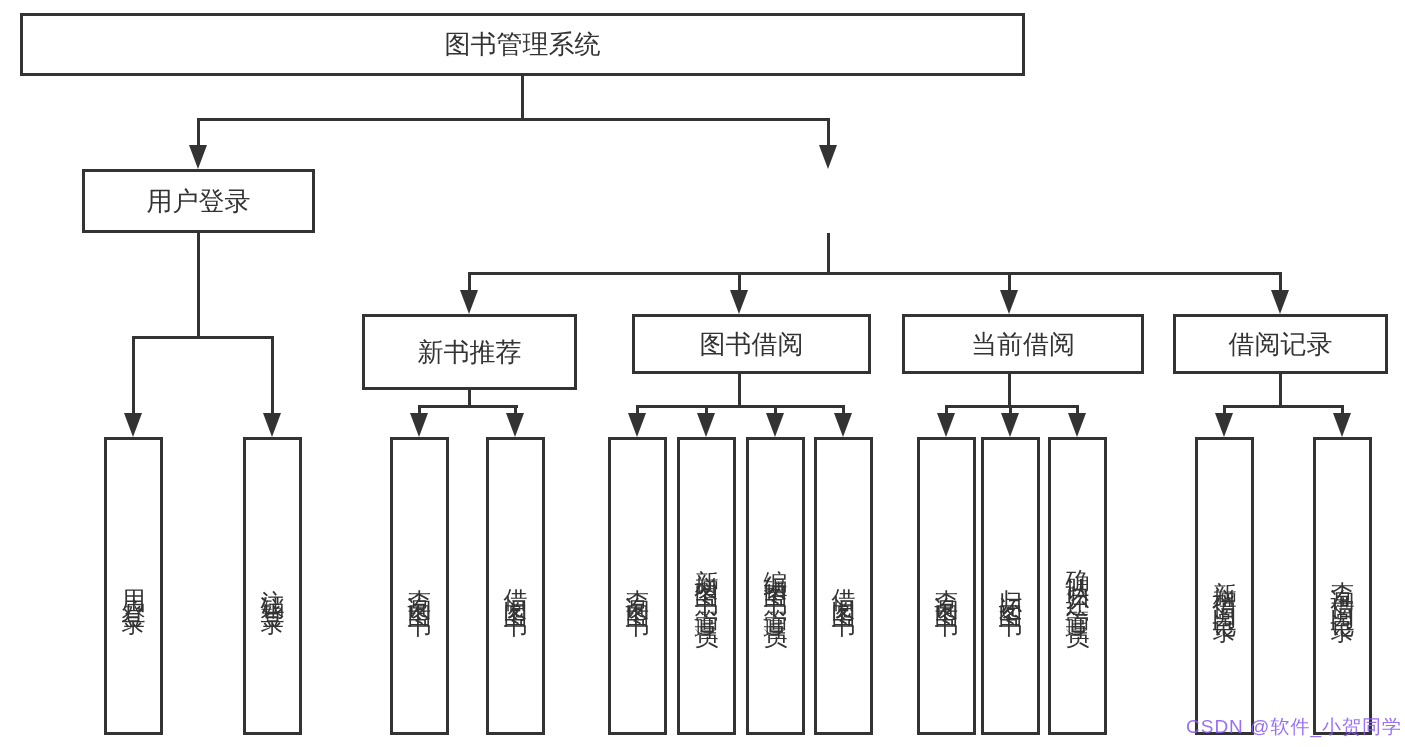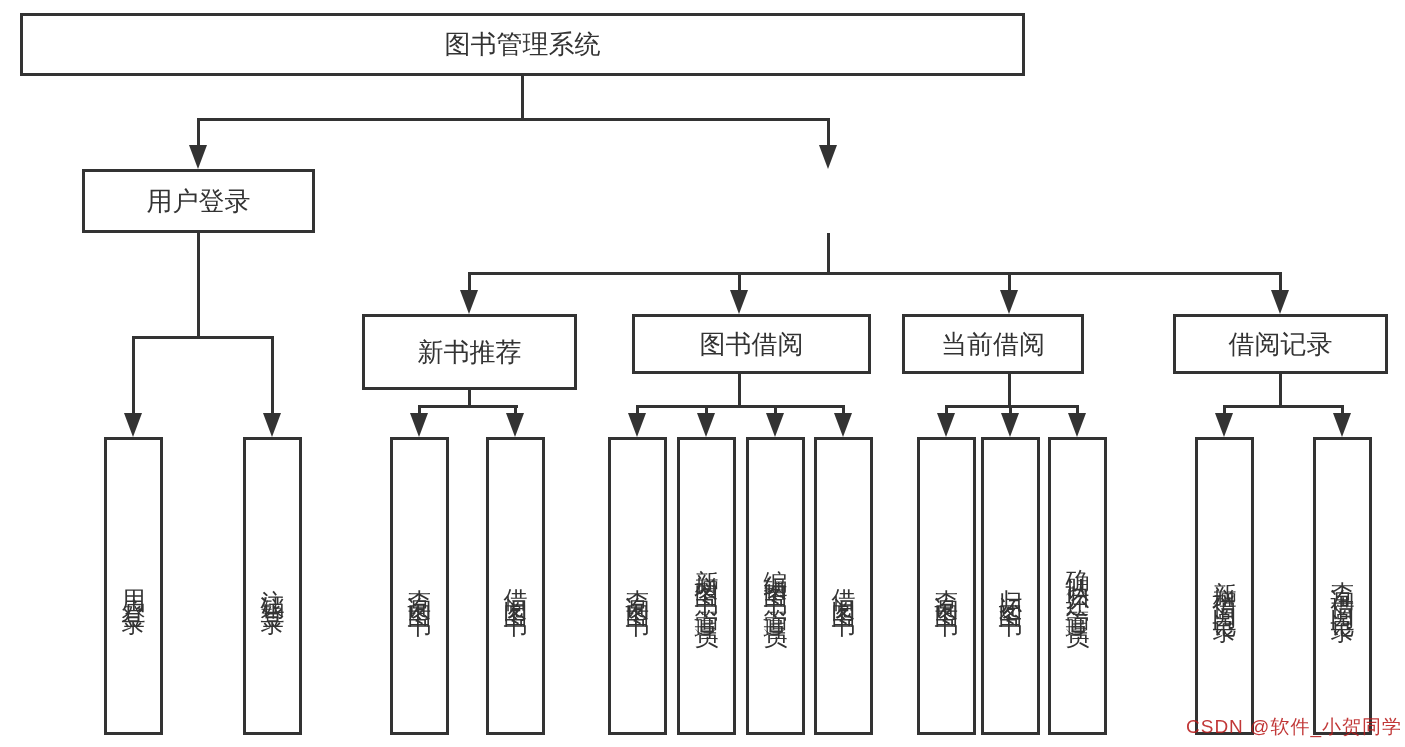--- a/index.html
+++ b/index.html
@@ -21,21 +21,21 @@
   }
   .vl { position:absolute; width:3px; background:#333333; z-index:1; }
   .hl { position:absolute; height:3px; background:#333333; z-index:1; }
   .ar {
     position:absolute; width:0; height:0; z-index:1;
     border-left:9px solid transparent; border-right:9px solid transparent;
     border-top:24px solid #333333;
   }
   .watermark {
     position:absolute; left:1186px; top:714px; z-index:6;
-    font-size:19px; color:#b91c1c; opacity:0.88;
+    font-size:19px; color:#8b5cf6; opacity:0.88;
     white-space:nowrap; letter-spacing:1px;
   }
 </style>
 </head>
 <body>
 
 <div class="canvas">
 
   <div class="box" style="left:20px; top:13px; width:1005px; height:63px;">
     <span>图书管理系统</span>
@@ -69,21 +69,21 @@
   <div class="ar" style="left:1000px; top:290px;"></div>
   <div class="vl" style="left:1279px; top:272px; height:18px;"></div>
   <div class="ar" style="left:1271px; top:290px;"></div>
 
   <div class="box" style="left:362px; top:314px; width:215px; height:76px;">
     <span>新书推荐</span>
   </div>
   <div class="box" style="left:632px; top:314px; width:239px; height:60px;align-items:center;">
     <span>图书借阅</span>
   </div>
-  <div class="box" style="left:902px; top:314px; width:182px; height:60px;">
+  <div class="box" style="left:902px; top:314px; width:242px; height:60px;">
     <span>当前借阅</span>
   </div>
   <div class="box" style="left:1173px; top:314px; width:215px; height:60px;">
     <span>借阅记录</span>
   </div>
 
   <div class="vl" style="left:468px; top:374px; height:31px;"></div>
   <div class="vl" style="left:738px; top:374px; height:31px;"></div>
   <div class="vl" style="left:1008px; top:374px; height:31px;"></div>
   <div class="vl" style="left:1279px; top:374px; height:31px;"></div>

